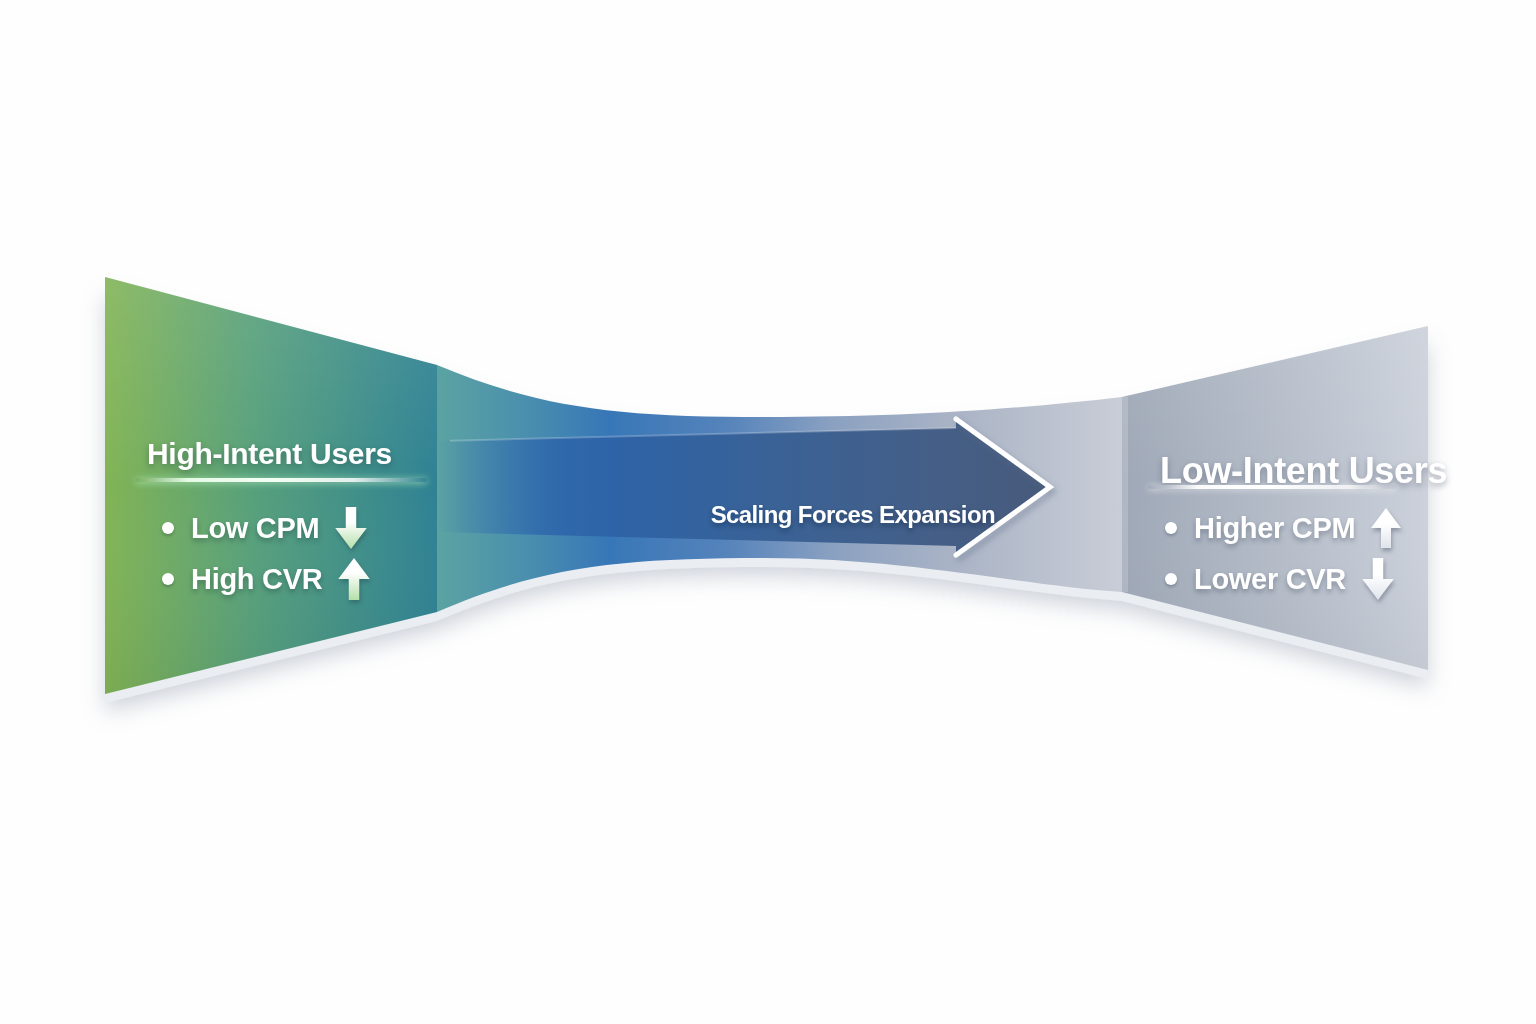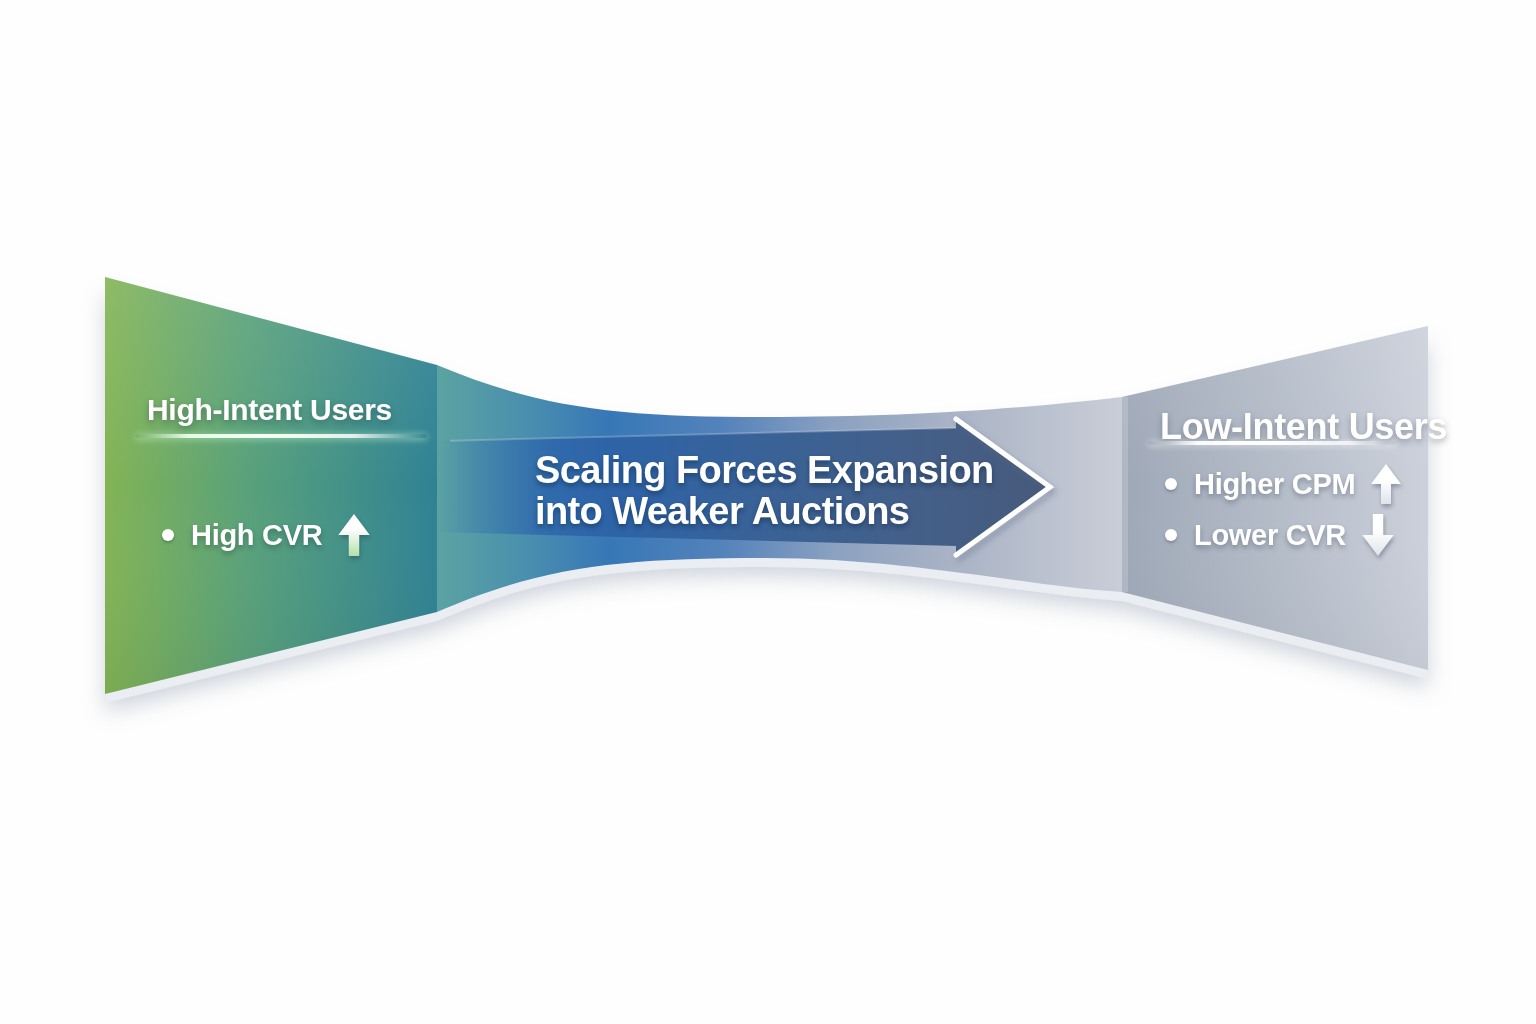--- a/index.html
+++ b/index.html
@@ -1,33 +1,33 @@
 <!DOCTYPE html>
 <html><head>
 <meta charset="utf-8">
 <style>
   html,body{margin:0;padding:0;background:#ffffff;}
   body{font-family:"Liberation Sans", sans-serif;}
   #stage{position:relative;width:1536px;height:1024px;background:#fefefe;overflow:hidden;}
   #shape-layer{position:absolute;left:0;top:0;width:1536px;height:1024px;}
-  .abs{position:absolute;}
+  .abs{position:absolute;margin-top:44px;}
   .panel-title{color:#ffffff;font-weight:bold;font-size:30px;letter-spacing:-0.3px;
                text-shadow:0 3px 6px rgba(25,55,55,0.38);white-space:nowrap;}
   .underline{height:4px;border-radius:3px;}
   .underline.green{background:linear-gradient(90deg,rgba(255,255,255,0) 0%,rgba(235,255,235,0.95) 18%,#f4fff4 45%,rgba(255,255,255,0.85) 75%,rgba(255,255,255,0) 100%);
                    box-shadow:0 1px 7px rgba(180,235,190,0.85);}
   .underline.gray{background:linear-gradient(90deg,rgba(255,255,255,0) 0%,rgba(255,255,255,0.95) 20%,#ffffff 50%,rgba(255,255,255,0.75) 82%,rgba(255,255,255,0) 100%);
                   box-shadow:0 1px 6px rgba(255,255,255,0.6);}
   .bullet-row{display:flex;align-items:center;height:42px;white-space:nowrap;}
   .bullet-dot{width:12px;height:12px;border-radius:50%;background:#ffffff;margin-right:17px;
               box-shadow:0 2px 3px rgba(20,50,50,0.3);flex:0 0 auto;}
   .bullet-label{color:#ffffff;font-weight:bold;font-size:29px;letter-spacing:-0.3px;
                 text-shadow:0 3px 5px rgba(25,55,55,0.38);}
   .bullet-icon{margin-left:16px;filter:drop-shadow(1px 3px 2px rgba(25,55,65,0.35));flex:0 0 auto;}
-  .center-text{width:460px;text-align:left;color:#ffffff;font-weight:bold;font-size:38px;
+  .center-text{width:460px;text-align:right;color:#ffffff;font-weight:bold;font-size:24px;
                line-height:41px;letter-spacing:-0.6px;text-shadow:0 3px 5px rgba(8,30,60,0.45);}
 </style>
 </head>
 <body>
 
 <div id="stage">
 
   <svg id="shape-layer" viewBox="0 0 1536 1024" aria-hidden="true">
     <defs>
       <linearGradient id="leftGrad" gradientUnits="userSpaceOnUse" x1="105" y1="480" x2="437" y2="480">
@@ -99,32 +99,38 @@
       <linearGradient id="iconGray" x1="0" y1="0" x2="0" y2="1">
         <stop offset="0.4" stop-color="#ffffff"></stop>
         <stop offset="1" stop-color="#dfe3ea"></stop>
       </linearGradient>
     </defs>
   </svg>
 
   <div class="abs panel-title" style="left:147px;top:393px;">High-Intent Users</div>
   <div class="abs underline green" style="left:135px;top:434px;width:292px;"></div>
 
+  <div class="abs bullet-row" style="left:162px;top:463px;">
+    <span class="bullet-dot"></span>
+    <span class="bullet-label">Low CPM</span>
+    <svg class="bullet-icon" width="32" height="42" viewBox="0 0 30 40">
+      <path d="M10,0 H20 V20 H30 L15,40 L0,20 H10 Z" fill="url(#iconGreen)"></path>
+    </svg>
+  </div>
 
   <div class="abs bullet-row" style="left:162px;top:514px;justify-content:flex-end;">
     <span class="bullet-dot"></span>
     <span class="bullet-label">High CVR</span>
     <svg class="bullet-icon" width="32" height="42" viewBox="0 0 30 40">
       <path d="M15,0 L30,20 H20 V40 H10 V20 H0 Z" fill="url(#iconGreen)"></path>
     </svg>
   </div>
 
   <div class="abs center-text" style="left:535px;top:450px;">
     <div>Scaling Forces Expansion</div>
-    <div>into Weaker Auctions</div>
   </div>
 
   <div class="abs panel-title" style="left:1160px;top:406px;font-size:36px;text-shadow:0 3px 6px rgba(55,65,85,0.4);">Low-Intent Users</div>
   <div class="abs underline gray" style="left:1148px;top:441px;width:248px;"></div>
 
   <div class="abs bullet-row" style="left:1165px;top:514px;">
     <span class="bullet-dot" style="box-shadow:0 2px 3px rgba(55,65,85,0.35);"></span>
     <span class="bullet-label" style="text-shadow:0 3px 5px rgba(55,65,85,0.4);">Lower CVR</span>
     <svg class="bullet-icon" style="filter:drop-shadow(1px 3px 2px rgba(55,65,85,0.4));" width="32" height="42" viewBox="0 0 30 40">
       <path d="M10,0 H20 V20 H30 L15,40 L0,20 H10 Z" fill="url(#iconGray)"></path>

